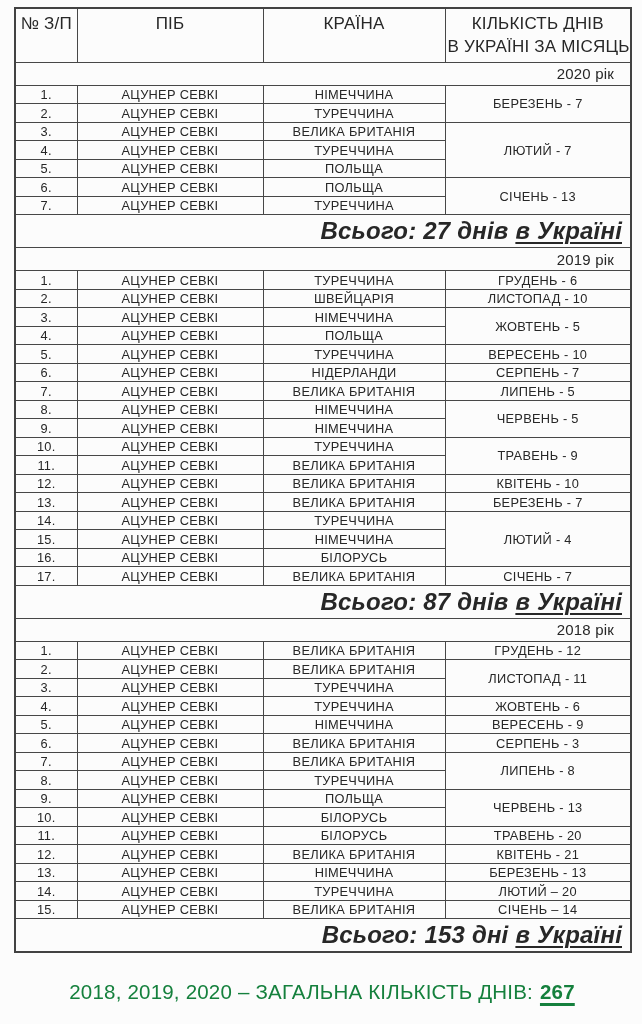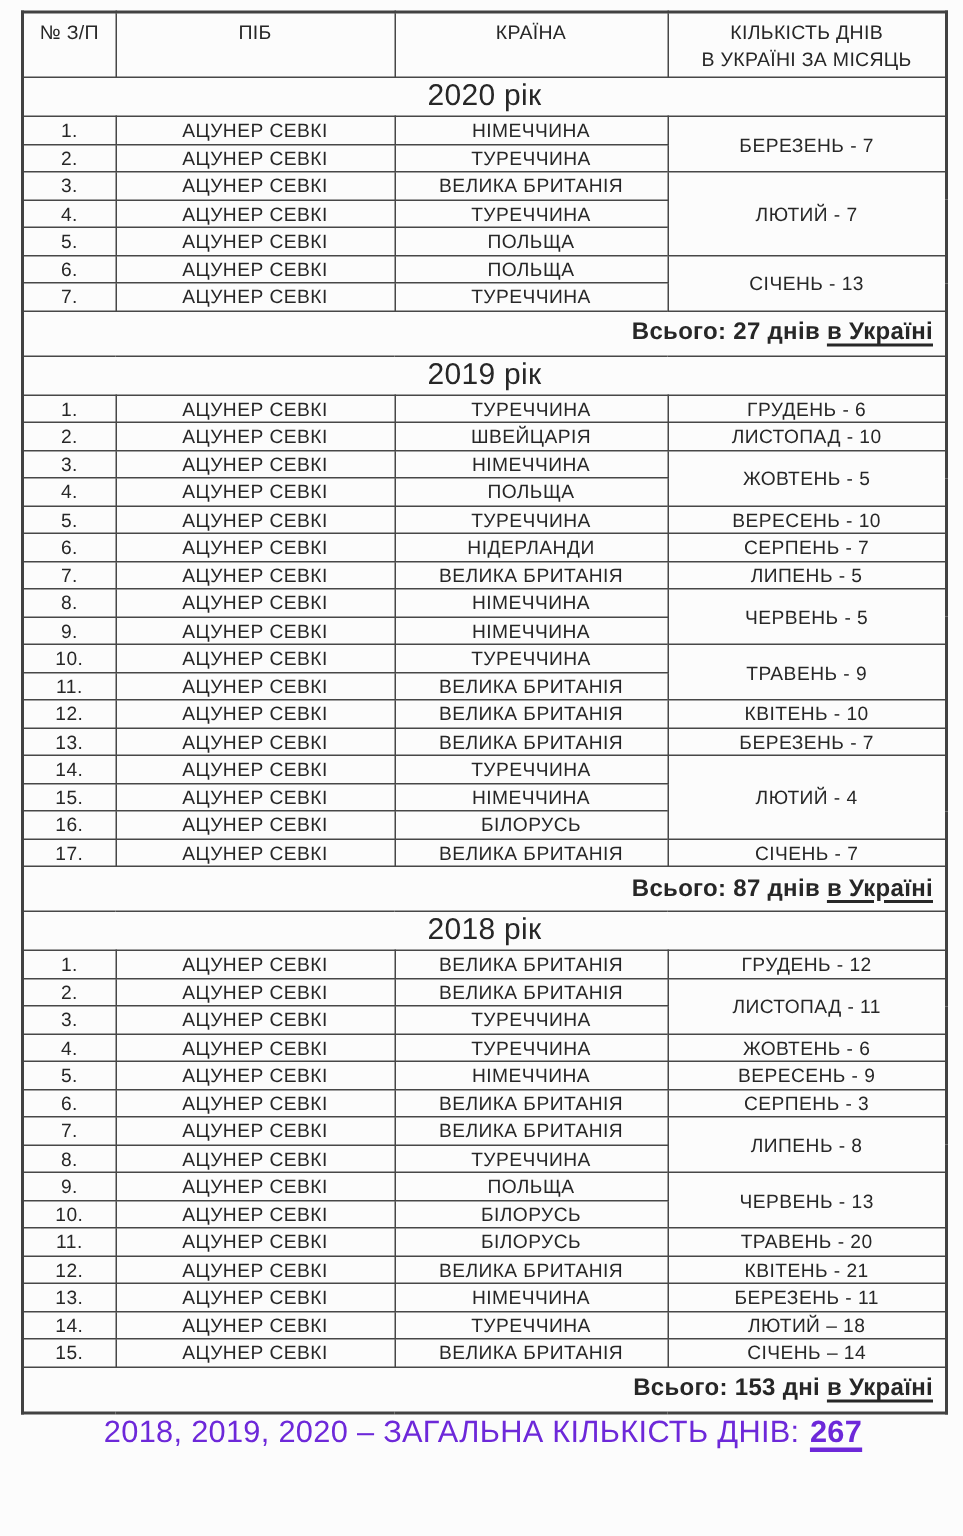--- a/index.html
+++ b/index.html
@@ -30,65 +30,67 @@
   col.c-month   { width: 186px; }
 
   th, td {
     border: 1.5px solid #474747;
     font-family: "Liberation Sans", sans-serif;
     overflow: hidden;
     white-space: nowrap;
   }
   thead th {
     font-weight: 400;
-    font-size: 13px;
+    font-size: 17px;
     text-align: center;
     vertical-align: top;
     padding: 4px 2px 3px 2px;
     line-height: 1.35;
     height: 30px;
     letter-spacing: 0.2px;
   }
   tr.year-row td {
-    text-align: center;
-    font-size: 20px;
+    text-align: right;
+    font-size: 15px;
     height: 20px;
     padding: 1px 16px;
     letter-spacing: 0.2px;
   }
   tr.data-row td {
     font-size: 12.8px;
     text-align: center;
     height: 17.5px;
     padding: 0 2px;
     letter-spacing: 0.3px;
   }
   td.month-cell {
     vertical-align: middle;
     font-size: 12.8px;
     text-align: center;
   }
   tr.total-row td {
     text-align: right;
     font-weight: 700;
-    font-size: 16px;
+    font-size: 24px;
     height: 25px;
     padding: 2px 8px 2px 0;
     letter-spacing: 0.2px;
+    font-style: italic;
   }
   tr.total-row .u {
     text-decoration: underline;
     text-decoration-thickness: 2px;
     text-underline-offset: 3px;
   }
   .footer-line {
+    margin-top: 27px;
     width: 616px;
     text-align: center;
     font-size: 20.5px;
-    color: #6d28d9;
+    color: #15803d;
     letter-spacing: 0.2px;
   }
   .footer-line .grand {
     font-weight: 700;
     text-decoration: underline;
     text-decoration-thickness: 2.5px;
     text-underline-offset: 4px;
     margin-left: 7px;
   }
 </style>
@@ -331,27 +333,27 @@
         <tr class="data-row">
           <td>12.</td>
           <td>АЦУНЕР СЕВКІ</td>
           <td>ВЕЛИКА БРИТАНІЯ</td>
           <td class="month-cell" rowspan="1">КВІТЕНЬ - 21</td>
         </tr>
         <tr class="data-row">
           <td>13.</td>
           <td>АЦУНЕР СЕВКІ</td>
           <td>НІМЕЧЧИНА</td>
-          <td class="month-cell" rowspan="1">БЕРЕЗЕНЬ - 11</td>
+          <td class="month-cell" rowspan="1">БЕРЕЗЕНЬ - 13</td>
         </tr>
         <tr class="data-row">
           <td>14.</td>
           <td>АЦУНЕР СЕВКІ</td>
           <td>ТУРЕЧЧИНА</td>
-          <td class="month-cell" rowspan="1">ЛЮТИЙ – 18</td>
+          <td class="month-cell" rowspan="1">ЛЮТИЙ – 20</td>
         </tr>
         <tr class="data-row">
           <td>15.</td>
           <td>АЦУНЕР СЕВКІ</td>
           <td>ВЕЛИКА БРИТАНІЯ</td>
           <td class="month-cell" rowspan="1">СІЧЕНЬ – 14</td>
         </tr>
         <tr class="total-row">
           <td colspan="4"><span>Всього: 153 дні</span> <span class="u">в Україні</span></td>
         </tr>

